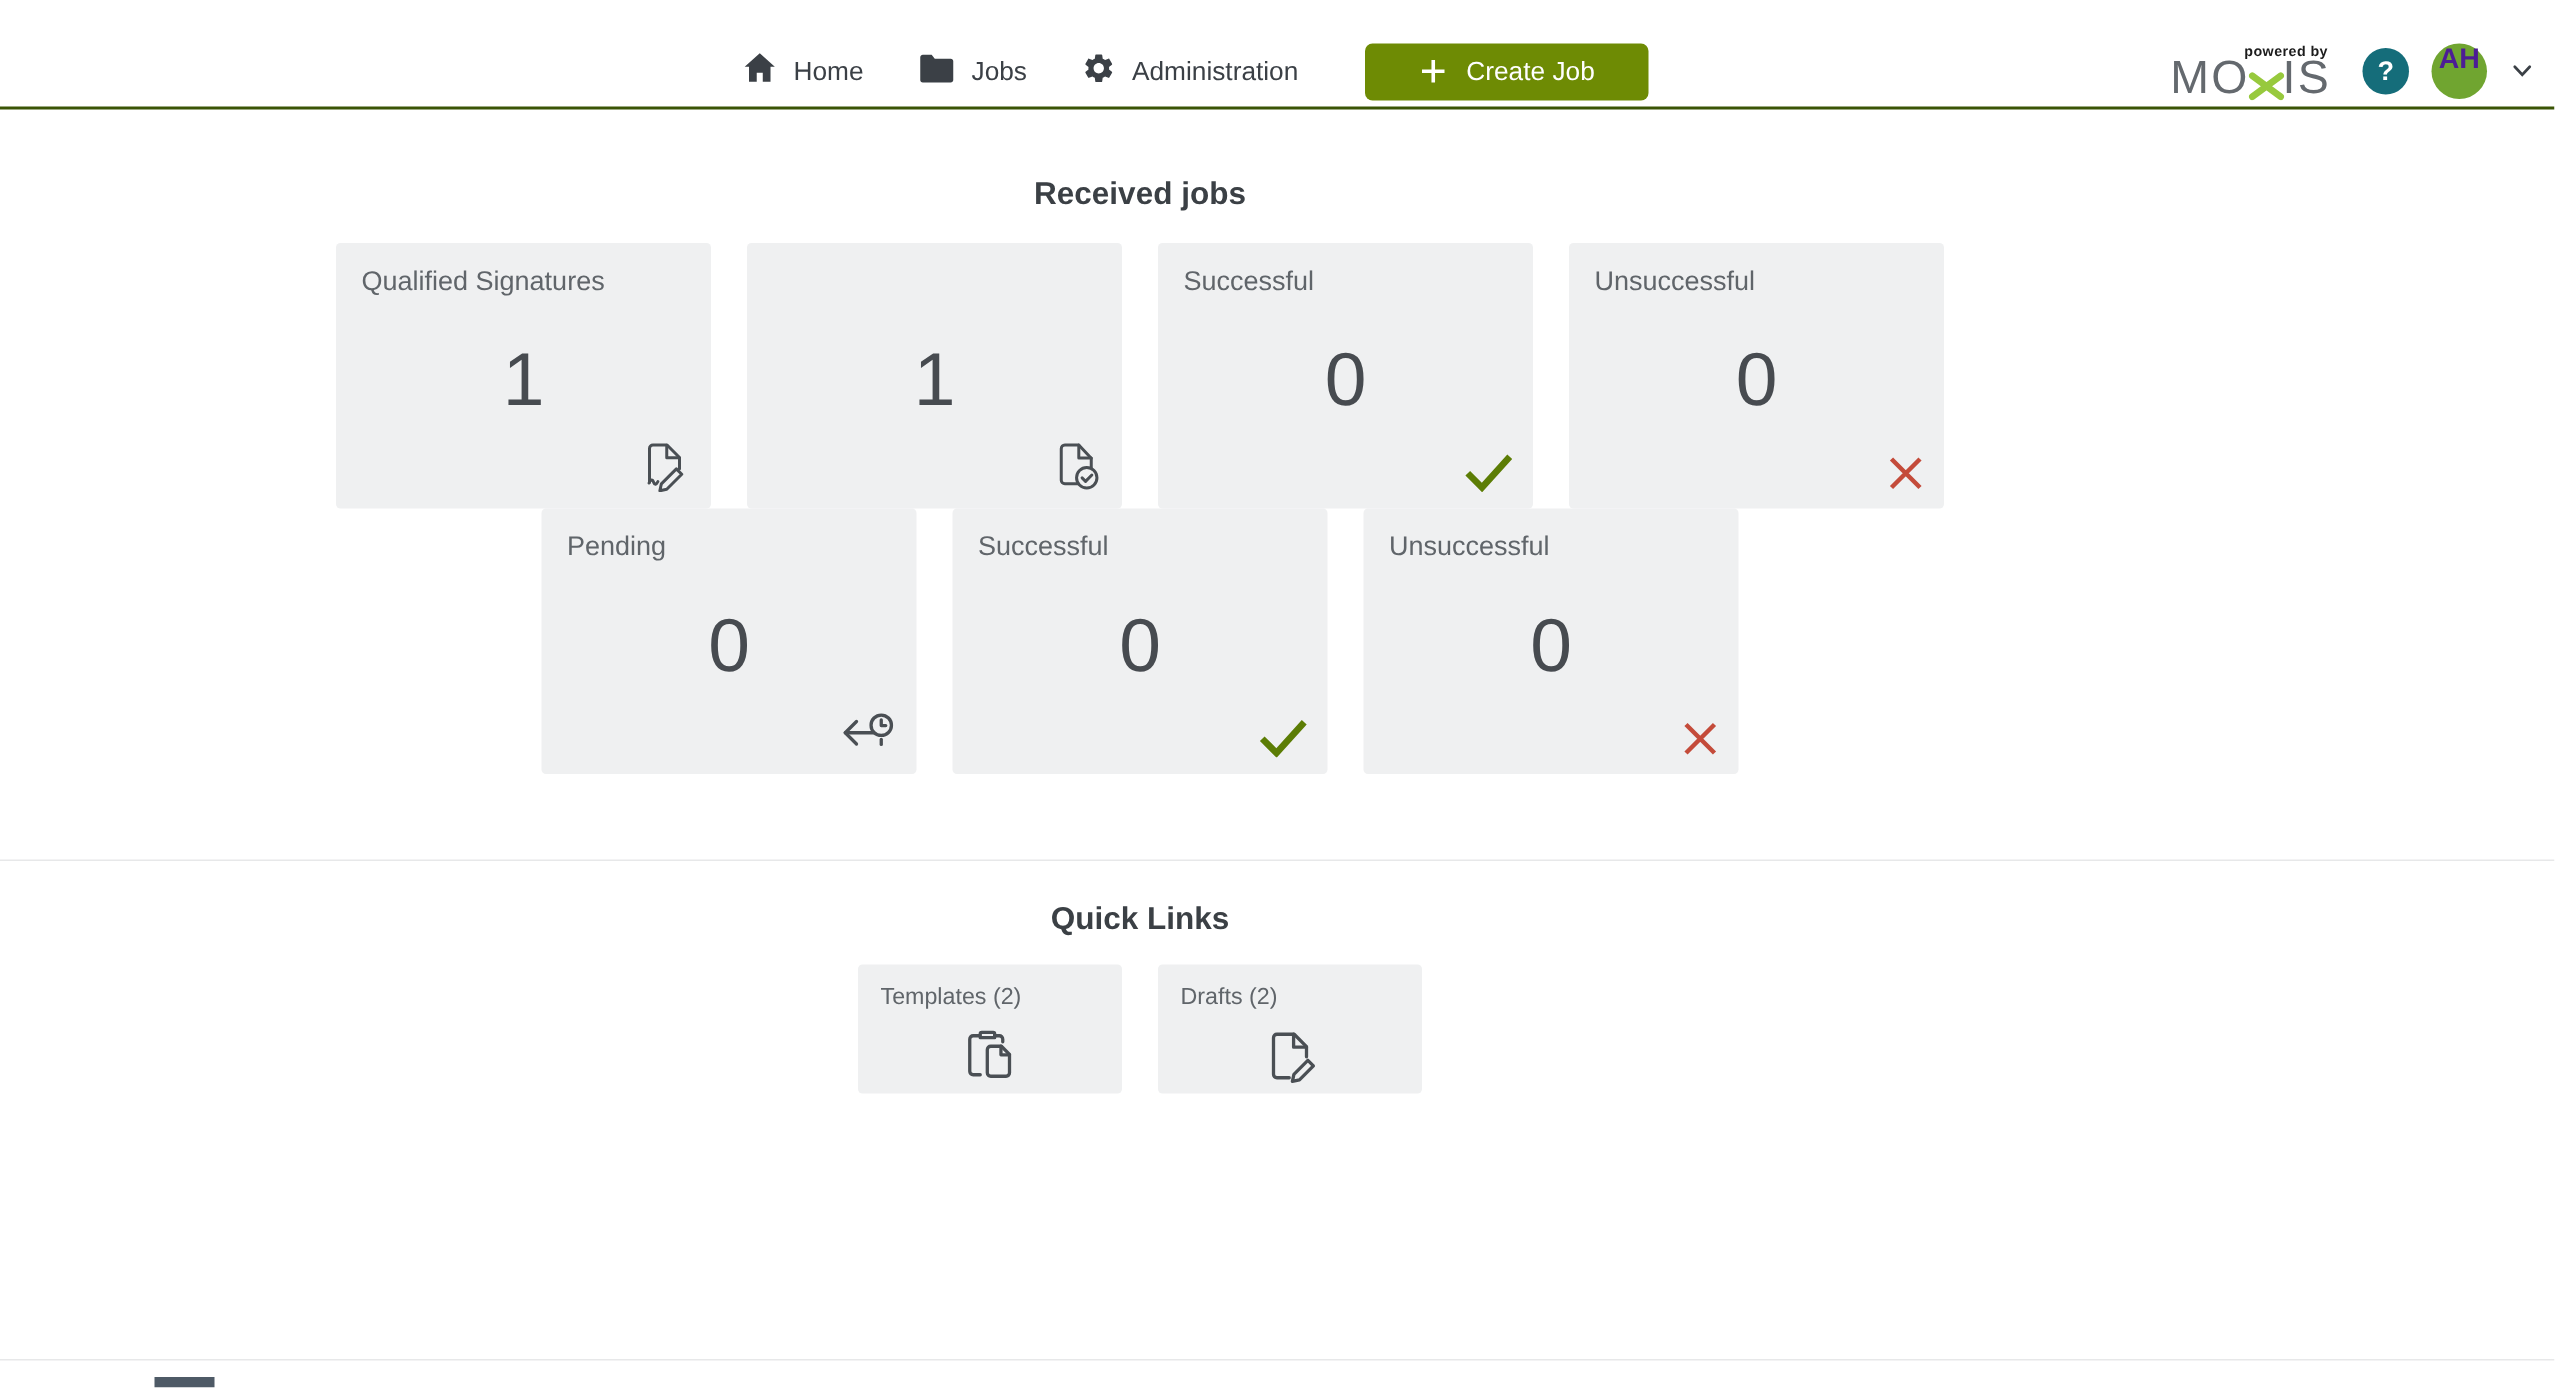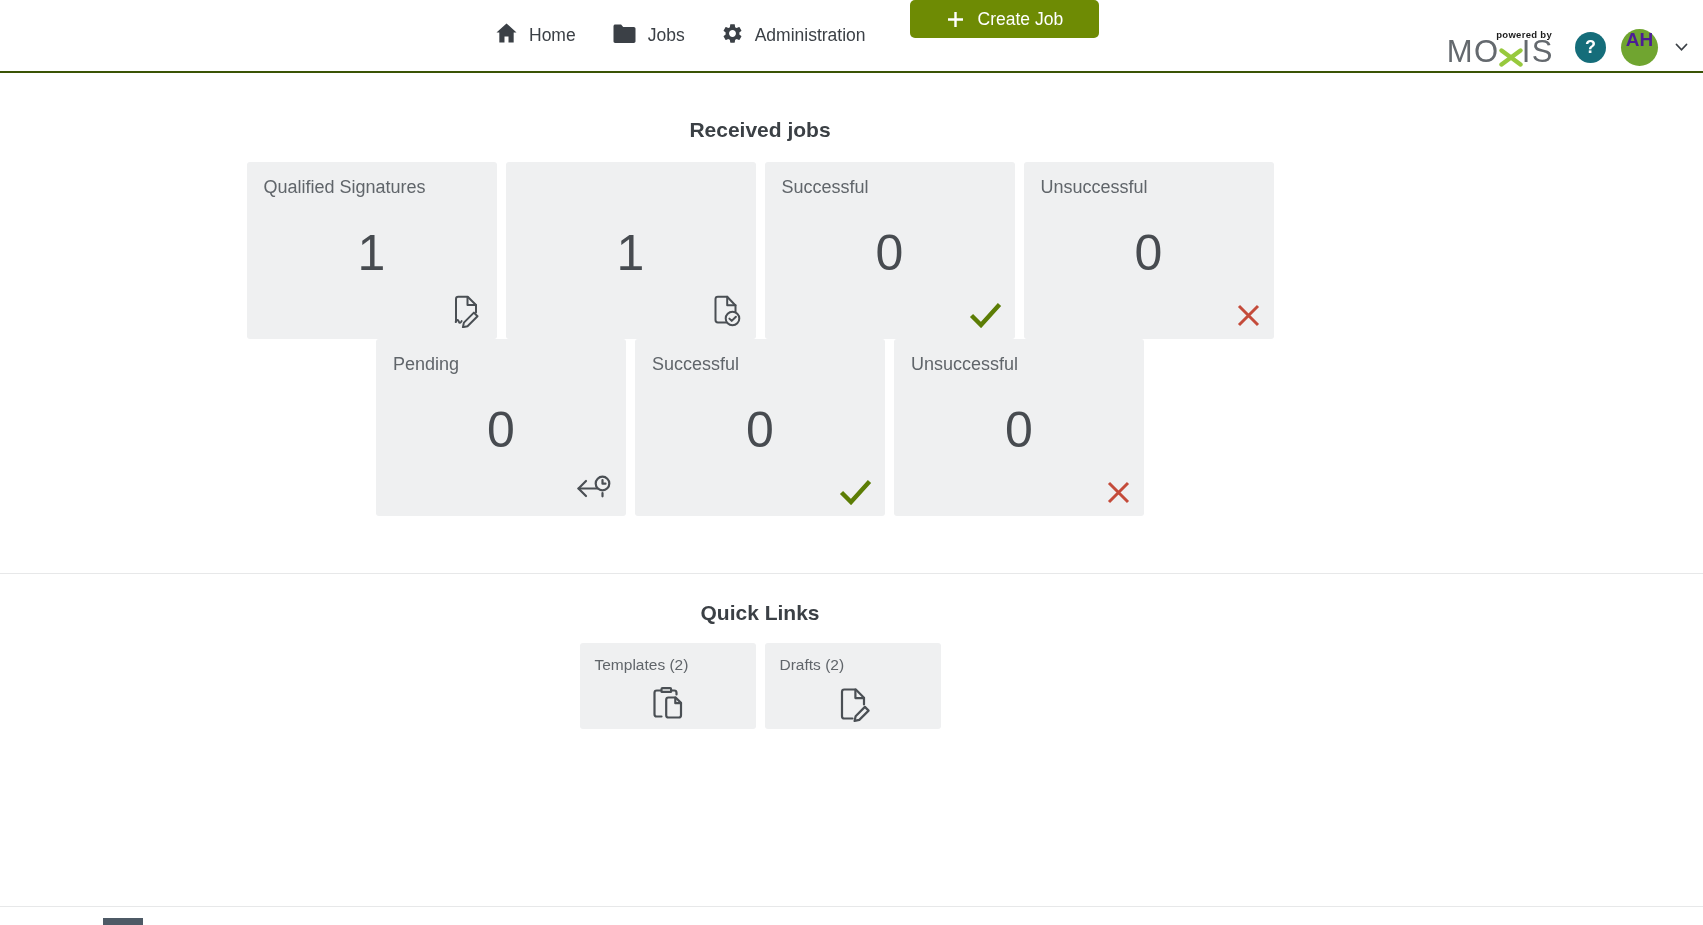--- a/index.html
+++ b/index.html
@@ -8,42 +8,42 @@
     background:#ffffff;color:var(--ink);
     font-family:"Liberation Sans",sans-serif;
   }
   :root{
     --accent:#6e8b04; --headerline:#3a5405; --check:#5c7d05; --cross:#c44b3a;
     --help:#156d7a; --avatar:#70a530; --card:#eff0f1; --ink:#3b4046;
     --muted:#60656a; --count:#474b50; --line:#e7e8e9; --logo-green:#97c93d; --logo-gray:#64696e;
   }
   
   .header{position:relative;height:71px;background:#fff;border-bottom:2px solid var(--headerline);}
-  .nav{position:absolute;left:495px;top:0;height:71px;display:flex;gap:36px;}
+  .nav{position:absolute;left:495px;top:12px;height:71px;display:flex;align-items:center;gap:36px;}
   .nav-item{display:flex;align-items:center;gap:11px;font-size:17.5px;color:var(--ink);cursor:pointer;white-space:nowrap;}
   .create-btn{display:flex;align-items:center;gap:13px;background:var(--accent);color:#fff;
     font-size:17.5px;font-family:"Liberation Sans",sans-serif;border:none;border-radius:5px;
     padding:0 36px;height:38px;margin-left:8px;cursor:pointer;}
   .header-right{position:absolute;right:13px;top:12px;height:71px;display:flex;align-items:center;gap:15px;}
   .logo{position:relative;margin-right:6px;cursor:default;}
   .powered{display:block;font-size:9.5px;font-weight:700;color:#1c1c1c;text-align:right;padding-right:2px;margin-bottom:-4px;letter-spacing:.3px;}
   .brand{display:flex;align-items:flex-end;font-size:31px;line-height:1;color:var(--logo-gray);letter-spacing:1.5px;}
   .brand svg{margin:4px -1px 0;}
   .help-btn{width:31px;height:31px;border-radius:50%;background:var(--help);color:#fff;font-size:18px;font-weight:700;
     display:flex;align-items:center;justify-content:center;cursor:pointer;}
   .avatar{width:37px;height:37px;border-radius:50%;background:var(--avatar);color:#4c1d95;font-size:19px;font-weight:700;
     display:flex;align-items:flex-start;justify-content:center;cursor:pointer;}
   .chev{display:flex;align-items:center;cursor:pointer;padding:4px 2px;}
   
   .main{width:1520px;}
   .section-title{text-align:center;font-size:21px;font-weight:700;color:#3b4045;margin:0;}
   .t-received{margin:45px 0 20px;}
   .t-sent{margin:63px 0 19px;}
   .t-quick{margin:27px 0 18px;}
-  .cards-row{display:flex;justify-content:center;gap:9px;}
+  .cards-row{display:flex;justify-content:center;gap:24px;}
   .card{position:relative;width:250px;height:177px;background:var(--card);border-radius:3px;
     box-sizing:border-box;padding:15px 17px;cursor:pointer;}
   .card-title{font-size:18px;line-height:1.16;color:var(--muted);max-width:180px;}
   .card-count{position:absolute;left:0;right:0;top:62px;text-align:center;font-size:50px;font-weight:400;color:var(--count);}
   .card-icon{position:absolute;right:13px;bottom:11px;line-height:0;}
   .divider{width:1703px;height:1px;background:var(--line);margin-top:57px;}
   .ql-card{position:relative;width:176px;height:86px;background:var(--card);border-radius:3px;
     box-sizing:border-box;padding:13px 15px;cursor:pointer;}
   .ql-title{font-size:15.5px;color:var(--muted);}
   .ql-icon{position:absolute;left:0;right:0;top:36px;bottom:0;display:flex;align-items:center;justify-content:center;line-height:0;}

